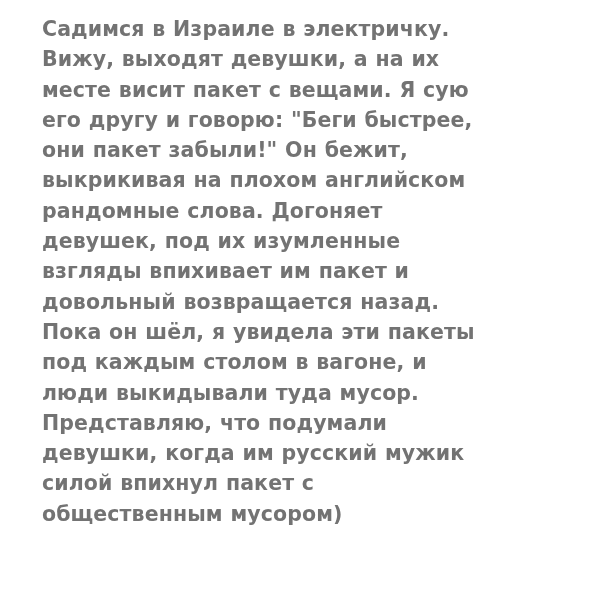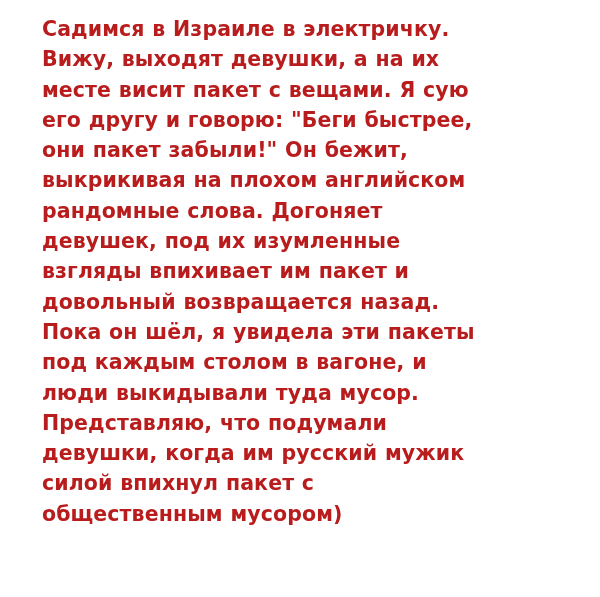--- a/index.html
+++ b/index.html
@@ -14,21 +14,21 @@
     overflow: hidden;
   }
   .page {
     width: 600px;
     height: 597px;
     box-sizing: border-box;
     padding: 14px 28px 10px 42px;
     display: block;
   }
   .story {
-    color: #b91c1c;
+    color: #737373;
     font-size: 20.5px;
     font-weight: 700;
     line-height: 30.3px;
     letter-spacing: 0.1px;
     text-align: left;
     white-space: pre-wrap;
     word-spacing: 0.5px;
   }
 </style>
 </head>

